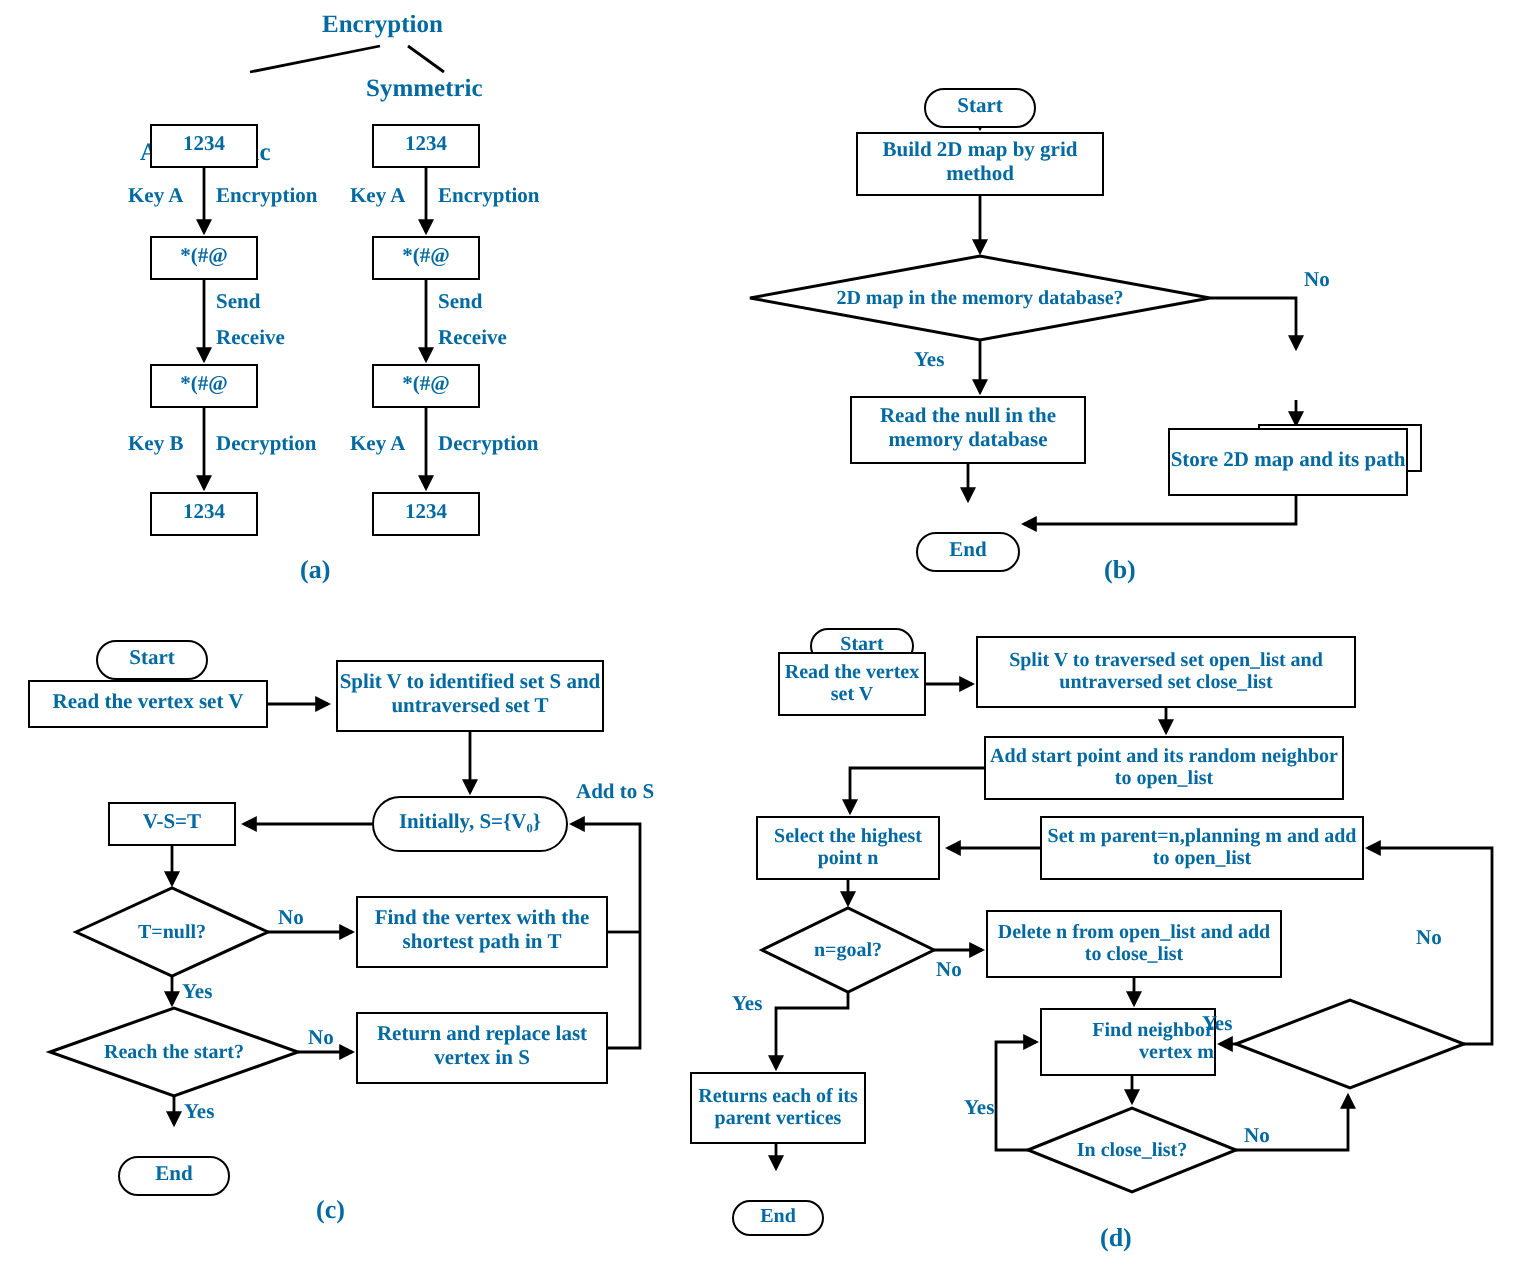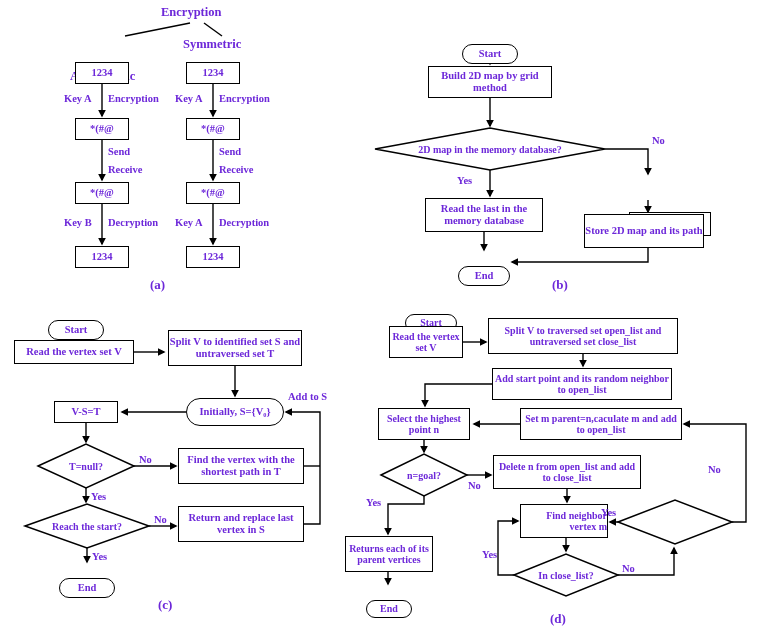--- a/index.html
+++ b/index.html
@@ -1,19 +1,19 @@
 <!DOCTYPE html>
 <html><head>
 <meta charset="utf-8">
 <style>
   * { box-sizing: border-box; }
   html,body { margin:0; padding:0; background:#ffffff; }
   #canvas {
     position:relative; width:769px; height:635px; background:#ffffff;
-    font-family:"Liberation Serif","DejaVu Serif",serif; font-weight:bold; color:#6d28d9;
+    font-family:"Liberation Serif","DejaVu Serif",serif; font-weight:bold; color:#0369a1;
     overflow:hidden;
   }
   #wires { position:absolute; left:0; top:0; }
   .w { stroke:#000; stroke-width:1.4; fill:none; }
   .shape { stroke:#000; stroke-width:1.5; fill:#ffffff; }
   .node {
     position:absolute; display:flex; align-items:center; justify-content:center;
     text-align:center; line-height:1.12;
   }
   .rect { border:1.5px solid #000; background:#fff; font-size:10.5px; padding:1px 0; }
@@ -128,21 +128,21 @@
   <div class="lbl" style="left:175px; top:217px;">Key A</div>
   <div class="lbl" style="left:219px; top:217px;">Decryption</div>
 
   <div class="cap" style="left:150px; top:277px;">(a)</div>
 
   <div class="node oval" style="left:462px; top:30px; width:56px; height:20px;">Start</div>
   <div class="node rect" style="left:428px; top:66px; width:124px; height:32px;">Build 2D map by grid method</div>
   <div class="dlabel" style="left:395px; top:139px; width:190px; height:20px;">2D map in the memory database?</div>
   <div class="lbl" style="left:457px; top:175px;">Yes</div>
   <div class="lbl" style="left:652px; top:135px;">No</div>
-  <div class="node rect" style="left:425px; top:198px; width:118px; height:34px;">Read the last in the memory database</div>
+  <div class="node rect" style="left:425px; top:198px; width:118px; height:34px;">Read the null in the memory database</div>
   <div class="node rect" style="left:629px; top:176px; width:82px; height:24px;margin-top:36px;">Path planning</div>
   <div class="node rect" style="left:584px; top:214px; width:120px; height:34px;">Store 2D map and its path</div>
   <div class="node oval" style="left:458px; top:252px; width:52px; height:20px;">End</div>
   <div class="cap" style="left:552px; top:277px;">(b)</div>
 
   <div class="node oval" style="left:48px; top:306px; width:56px; height:20px;">Start</div>
   <div class="node rect" style="left:14px; top:340px; width:120px; height:24px;">Read the vertex set V</div>
   <div class="node rect" style="left:168px; top:330px; width:134px; height:36px;">Split V to identified set S and untraversed set T</div>
   <div class="node rect" style="left:186px; top:398px; width:98px; height:28px;border-radius:14px;">Initially, S={V₀}</div>
   <div class="lbl" style="left:288px; top:391px;">Add to S</div>
@@ -156,21 +156,21 @@
   <div class="node rect" style="left:178px; top:506px; width:126px; height:36px;">Return and replace last vertex in S</div>
   <div class="lbl" style="left:92px; top:551px;">Yes</div>
   <div class="node oval" style="left:59px; top:564px; width:56px; height:20px;">End</div>
   <div class="cap" style="left:158px; top:597px;">(c)</div>
 
   <div class="node oval f10" style="left:405px; top:300px; width:52px; height:18px;">Start</div>
   <div class="node rect f10" style="left:389px; top:326px; width:74px; height:32px;">Read the vertex set V</div>
   <div class="node rect f10" style="left:488px; top:318px; width:190px; height:36px;">Split V to traversed set open_list and untraversed set close_list</div>
   <div class="node rect f10" style="left:492px; top:368px; width:180px; height:32px;">Add start point and its random neighbor to open_list</div>
   <div class="node rect f10" style="left:378px; top:408px; width:92px; height:32px;">Select the highest point n</div>
-  <div class="node rect f10" style="left:520px; top:408px; width:162px; height:32px;">Set m parent=n,caculate m and add to open_list</div>
+  <div class="node rect f10" style="left:520px; top:408px; width:162px; height:32px;">Set m parent=n,planning m and add to open_list</div>
   <div class="dlabel" style="left:389px; top:465px; width:70px; height:20px;">n=goal?</div>
   <div class="lbl f10" style="left:366px; top:497px;">Yes</div>
   <div class="lbl f10" style="left:468px; top:480px;">No</div>
   <div class="node rect f10" style="left:493px; top:455px; width:148px; height:34px;">Delete n from open_list and add to close_list</div>
   <div class="node rect f10" style="left:520px; top:504px; width:88px; height:34px;text-align:right;">Find neighbor vertex m</div>
   <div class="lbl f10" style="left:601px; top:507px;">Yes</div>
   <div class="lbl f10" style="left:708px; top:464px;">No</div>
   <div class="dlabel f95" style="left:524px; top:565px; width:84px; height:20px;">In close_list?</div>
   <div class="lbl f10" style="left:482px; top:549px;">Yes</div>
   <div class="lbl f10" style="left:622px; top:563px;">No</div>

